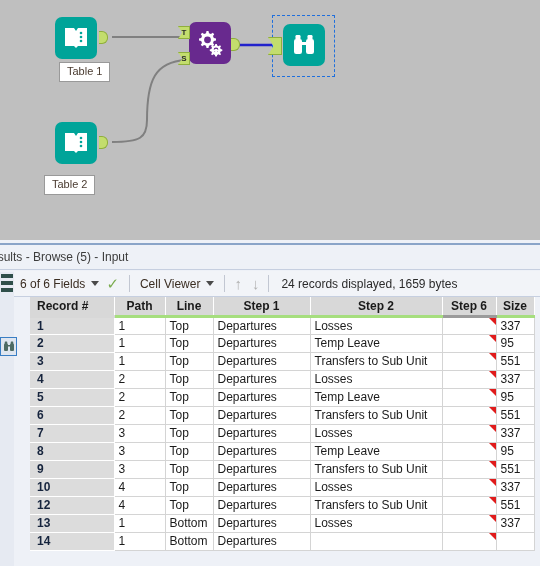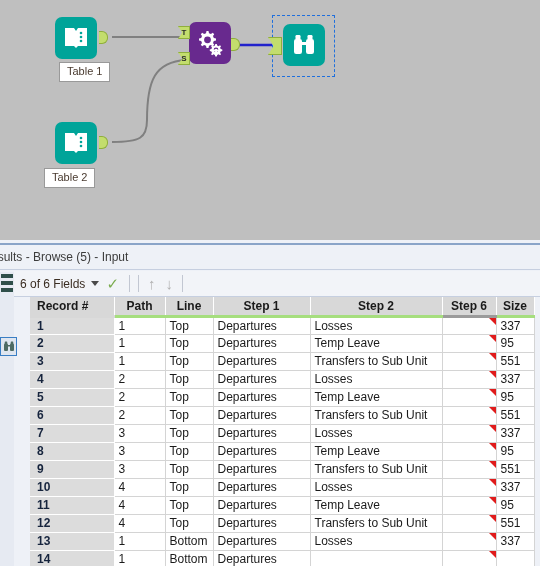--- a/index.html
+++ b/index.html
@@ -219,21 +219,21 @@
   <div class="node teal" style="left:55px; top:122px;">
     <svg width="28" height="28" viewBox="0 0 28 28">
       <path d="M3 4 L12 4 L14 7 L14 24 L12 22 L3 22 Z" fill="#ffffff"></path>
       <path d="M25 4 L16 4 L14 7 L14 24 L16 22 L25 22 Z" fill="#ffffff"></path>
       <circle cx="19" cy="9" r="1.3" fill="#00a499"></circle>
       <circle cx="19" cy="13" r="1.3" fill="#00a499"></circle>
       <circle cx="19" cy="17" r="1.3" fill="#00a499"></circle>
     </svg>
   </div>
   <div class="anchor out" style="left:99px; top:136px;"></div>
-  <div class="node-label" style="left:44px; top:168px;">Table 2</div>
+  <div class="node-label" style="left:44px; top:175px;">Table 2</div>
 
   <div class="node purple" style="left:189px; top:22px;">
     <svg width="30" height="30" viewBox="0 0 30 30">
       <g fill="#ffffff">
         <path d="M11.5 3 l2 0 .5 2.2 1.9 .8 1.9-1.2 1.4 1.4 -1.2 1.9 .8 1.9 2.2 .5 0 2 -2.2 .5 -.8 1.9 1.2 1.9 -1.4 1.4 -1.9-1.2 -1.9 .8 -.5 2.2 -2 0 -.5-2.2 -1.9-.8 -1.9 1.2 -1.4-1.4 1.2-1.9 -.8-1.9 -2.2-.5 0-2 2.2-.5 .8-1.9 -1.2-1.9 1.4-1.4 1.9 1.2 1.9-.8z"></path>
         <circle cx="12.5" cy="11.8" r="3.4" fill="#68298e"></circle>
         <path d="M20.3 16 l1.5 0 .4 1.6 1.4 .6 1.4-.9 1 1 -.9 1.4 .6 1.4 1.6 .4 0 1.5 -1.6 .4 -.6 1.4 .9 1.4 -1 1 -1.4-.9 -1.4 .6 -.4 1.6 -1.5 0 -.4-1.6 -1.4-.6 -1.4 .9 -1-1 .9-1.4 -.6-1.4 -1.6-.4 0-1.5 1.6-.4 .6-1.4 -.9-1.4 1-1 1.4 .9 1.4-.6z"></path>
         <circle cx="21" cy="21.8" r="2.4" fill="#68298e"></circle>
         <rect x="20.1" y="20.9" width="1.9" height="6" fill="#ffffff"></rect>
         <rect x="18" y="21.5" width="6" height="1.9" fill="#ffffff"></rect>
@@ -282,24 +282,29 @@
     </div>
   </div>
 
   <div id="toolbar">
     <div class="tb-item">
       <span>6 of 6 Fields</span>
       <span class="caret"></span>
       <span class="check">✓</span>
     </div>
     <div class="tb-sep"></div>
+    <div class="tb-item">
+      <span>Cell Viewer</span>
+      <span class="caret"></span>
+    </div>
     <div class="tb-sep"></div>
     <span class="arrow-up">↑</span>
     <span class="arrow-down">↓</span>
     <div class="tb-sep"></div>
+    <div class="tb-status">24 records displayed, 1659 bytes</div>
   </div>
 
   <div id="grid">
     <table class="gridtable">
       <colgroup id="gridcols">
           <col style="width: 84px;">
           <col style="width: 51px;">
           <col style="width: 48px;">
           <col style="width: 97px;">
           <col style="width: 132px;">
@@ -402,29 +407,20 @@
           <tr>
             <td class="recnum">10</td>
             <td>4</td>
             <td>Top</td>
             <td>Departures</td>
             <td>Losses</td>
             <td class="hasnull"></td>
             <td>337</td>
           </tr>
           <tr>
-            <td class="recnum">11</td>
-            <td>4</td>
-            <td>Top</td>
-            <td>Departures</td>
-            <td>Temp Leave</td>
-            <td class="hasnull"></td>
-            <td>95</td>
-          </tr>
-          <tr>
             <td class="recnum">12</td>
             <td>4</td>
             <td>Top</td>
             <td>Departures</td>
             <td>Transfers to Sub Unit</td>
             <td class="hasnull"></td>
             <td>551</td>
           </tr>
           <tr>
             <td class="recnum">13</td>

